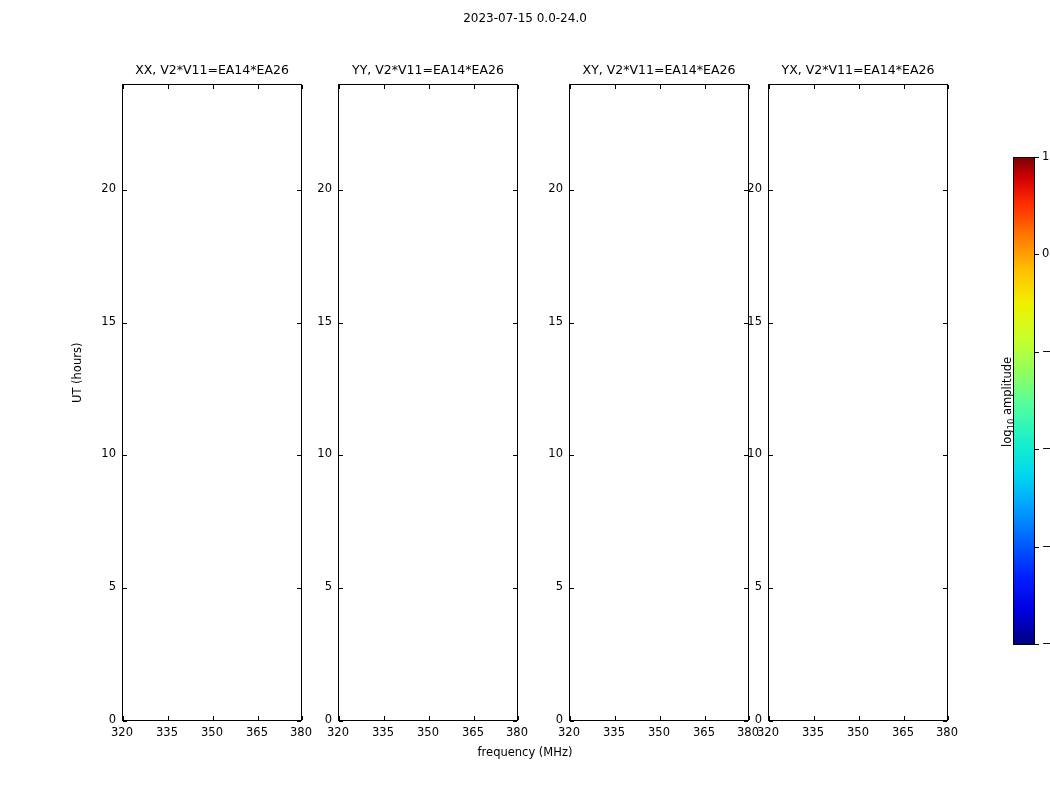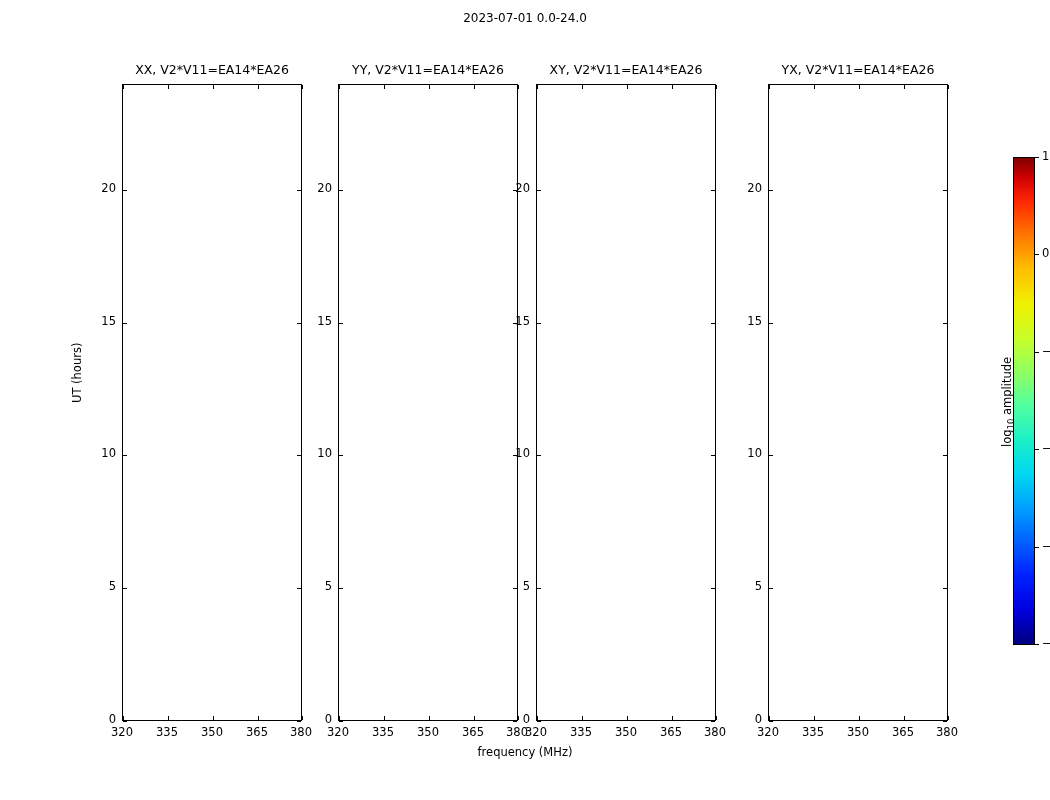--- a/index.html
+++ b/index.html
@@ -176,21 +176,21 @@
     font-size: 11.5px;
     transform: rotate(-90deg);
     transform-origin: left top;
     white-space: nowrap;
   }
   #cb-label sub { font-size: 8.5px; }
 </style>
 </head>
 <body>
 
-<div id="suptitle">2023-07-01 0.0-24.0</div>
+<div id="suptitle">2023-07-15 0.0-24.0</div>
 
 <div class="panel" style="left:122px;">
   <div class="panel-title">XX, V2*V11=EA14*EA26</div>
   <div class="plot-area">
 
     <div class="tick-x" style="left:0px;"></div>
     <div class="tick-x" style="left:45px;"></div>
     <div class="tick-x" style="left:90px;"></div>
     <div class="tick-x" style="left:135px;"></div>
     <div class="tick-x" style="left:179px;"></div>
@@ -254,21 +254,21 @@
   <div class="xticklabel" style="left:90px;">350</div>
   <div class="xticklabel" style="left:135px;">365</div>
   <div class="xticklabel" style="left:179px;">380</div>
   <div class="yticklabel" style="top:636px;">0</div>
   <div class="yticklabel" style="top:503px;">5</div>
   <div class="yticklabel" style="top:370px;">10</div>
   <div class="yticklabel" style="top:238px;">15</div>
   <div class="yticklabel" style="top:105px;">20</div>
 </div>
 
-<div class="panel" style="left:536px;">
+<div class="panel" style="left:569px;">
   <div class="panel-title">XY, V2*V11=EA14*EA26</div>
   <div class="plot-area">
     <div class="tick-x" style="left:0px;"></div>
     <div class="tick-x" style="left:45px;"></div>
     <div class="tick-x" style="left:90px;"></div>
     <div class="tick-x" style="left:135px;"></div>
     <div class="tick-x" style="left:179px;"></div>
     <div class="tick-x-top" style="left:0px;"></div>
     <div class="tick-x-top" style="left:45px;"></div>
     <div class="tick-x-top" style="left:90px;"></div>

